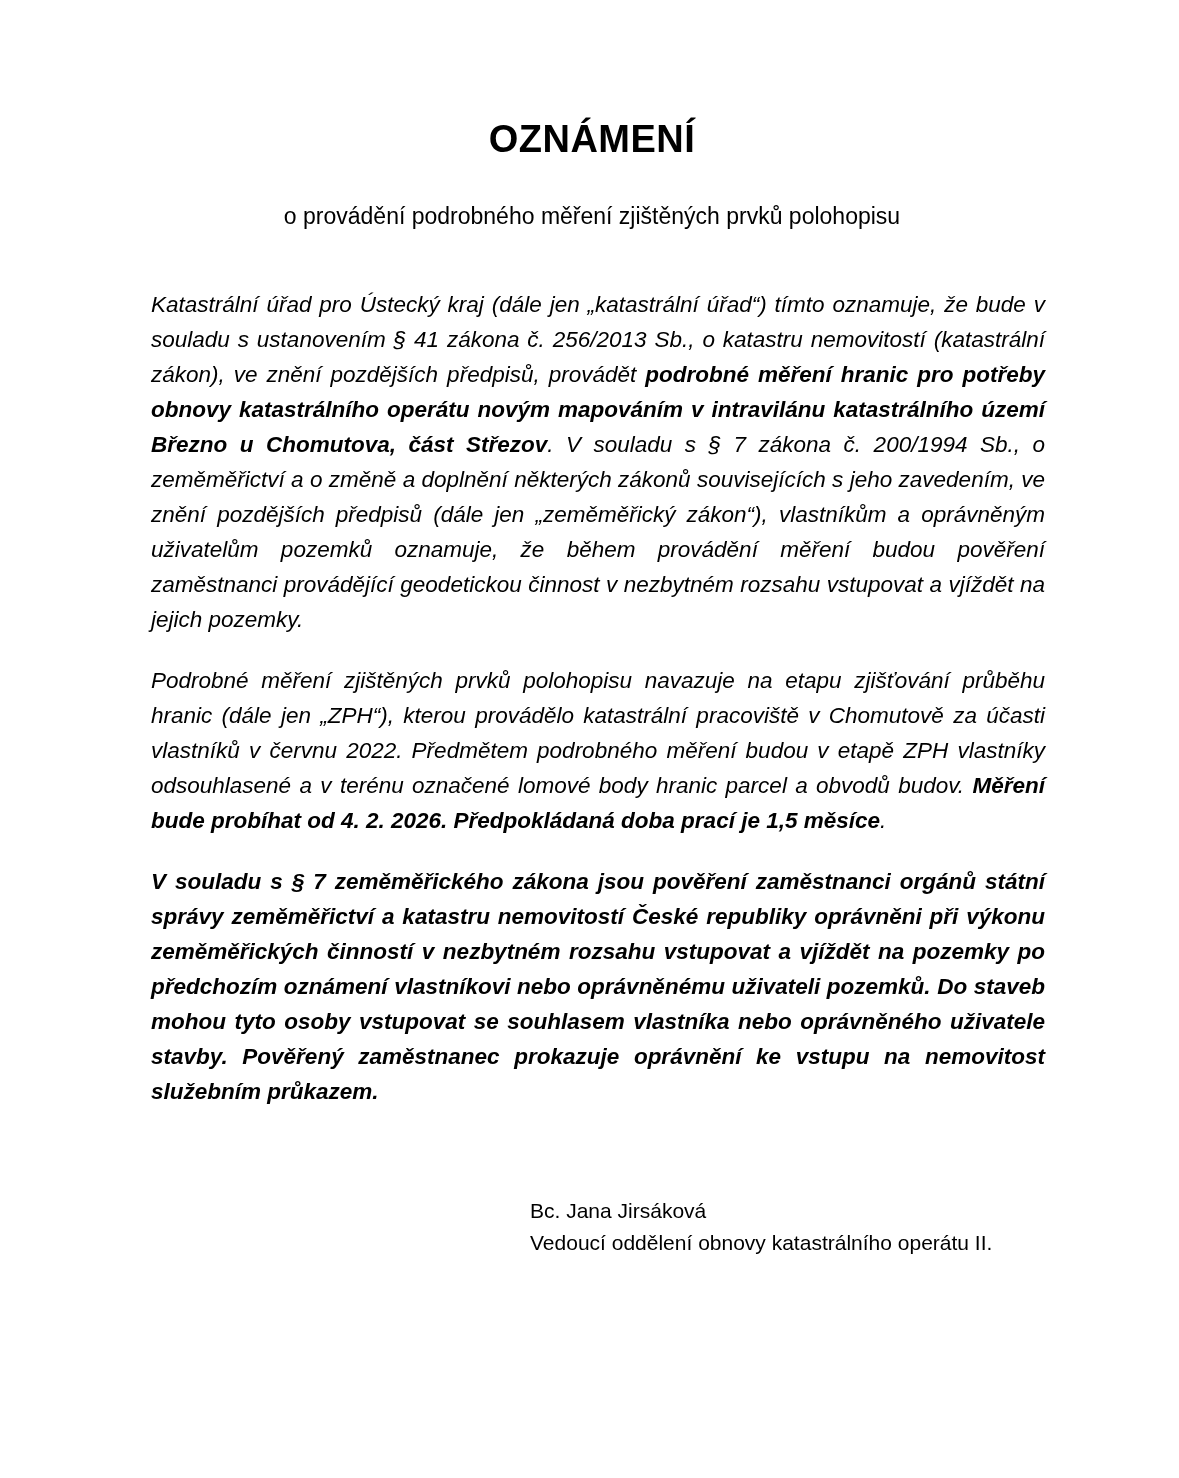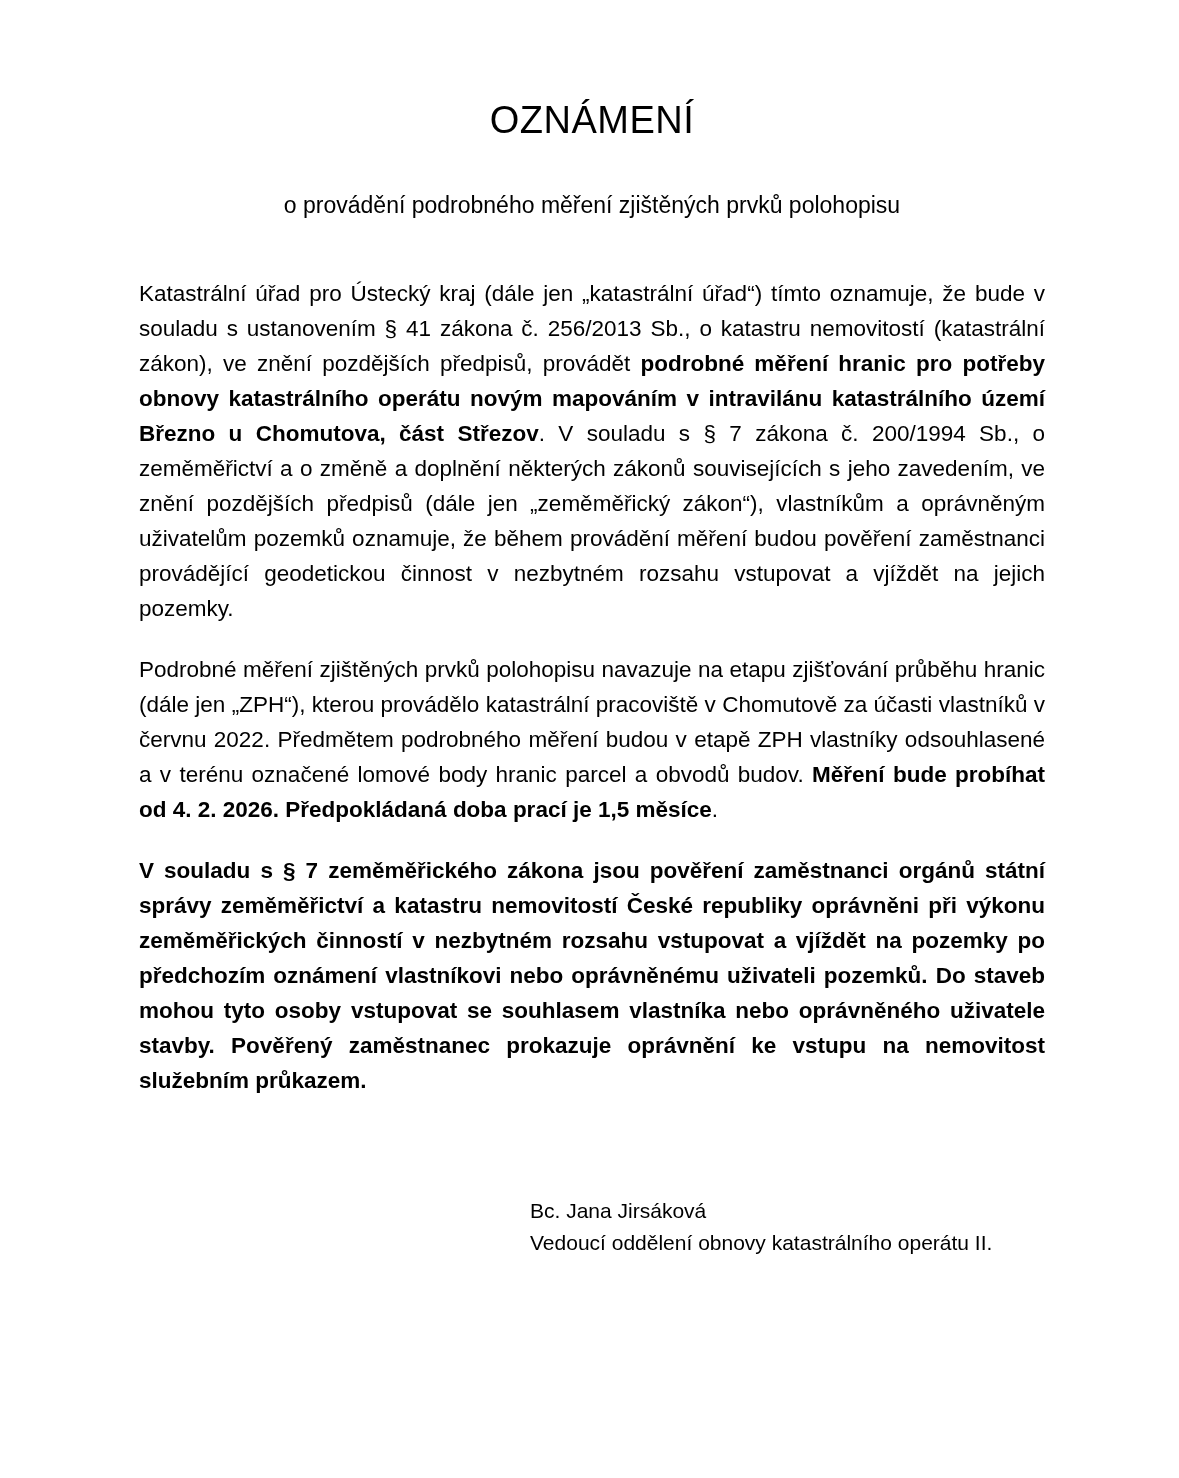--- a/index.html
+++ b/index.html
@@ -25,43 +25,44 @@
   }
   .content {
     position: absolute;
     left: 139px;
     top: 0;
     width: 906px;
   }
   .doc-title {
     text-align: center;
     font-size: 38px;
-    font-weight: normal;
+    font-weight: bold;
     letter-spacing: 0.5px;
-    margin: 8px;
-    padding-top: 92px;
+    margin: 0;
+    padding-top: 119px;
     line-height: 1.1;
   }
   .doc-subtitle {
     text-align: center;
     font-size: 23px;
     font-weight: normal;
     margin: 0;
     padding-top: 42px;
     line-height: 1.2;
   }
   .body-block {
     padding-top: 58px;
   }
   p.para {
     text-align: justify;
     font-size: 22.5px;
     line-height: 1.555;
-    margin: 0 0 26px 0;
+    margin: 0 0 26px 12px;
     hyphens: none;
+    font-style: italic;
   }
   p.para:last-child {
     margin-bottom: 0;
   }
   p.para.bold-para {
     font-weight: bold;
   }
   .b {
     font-weight: bold;
   }

